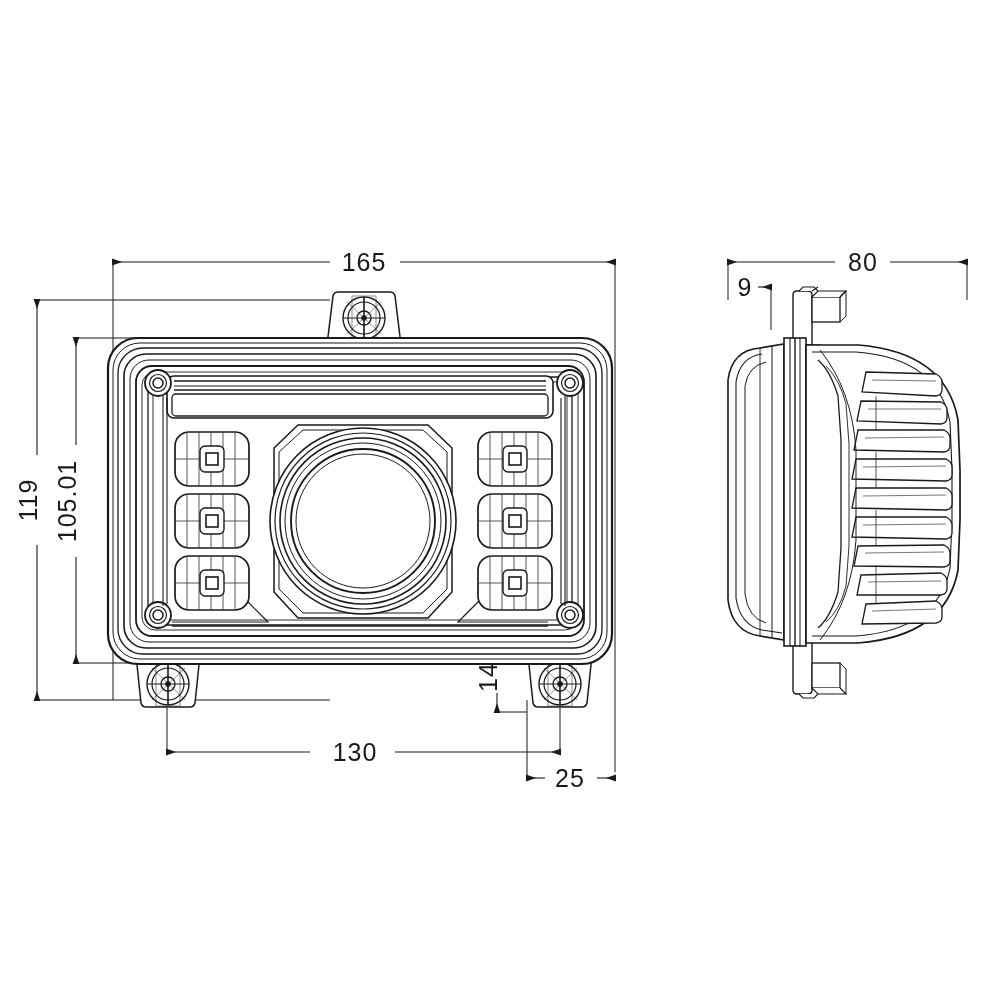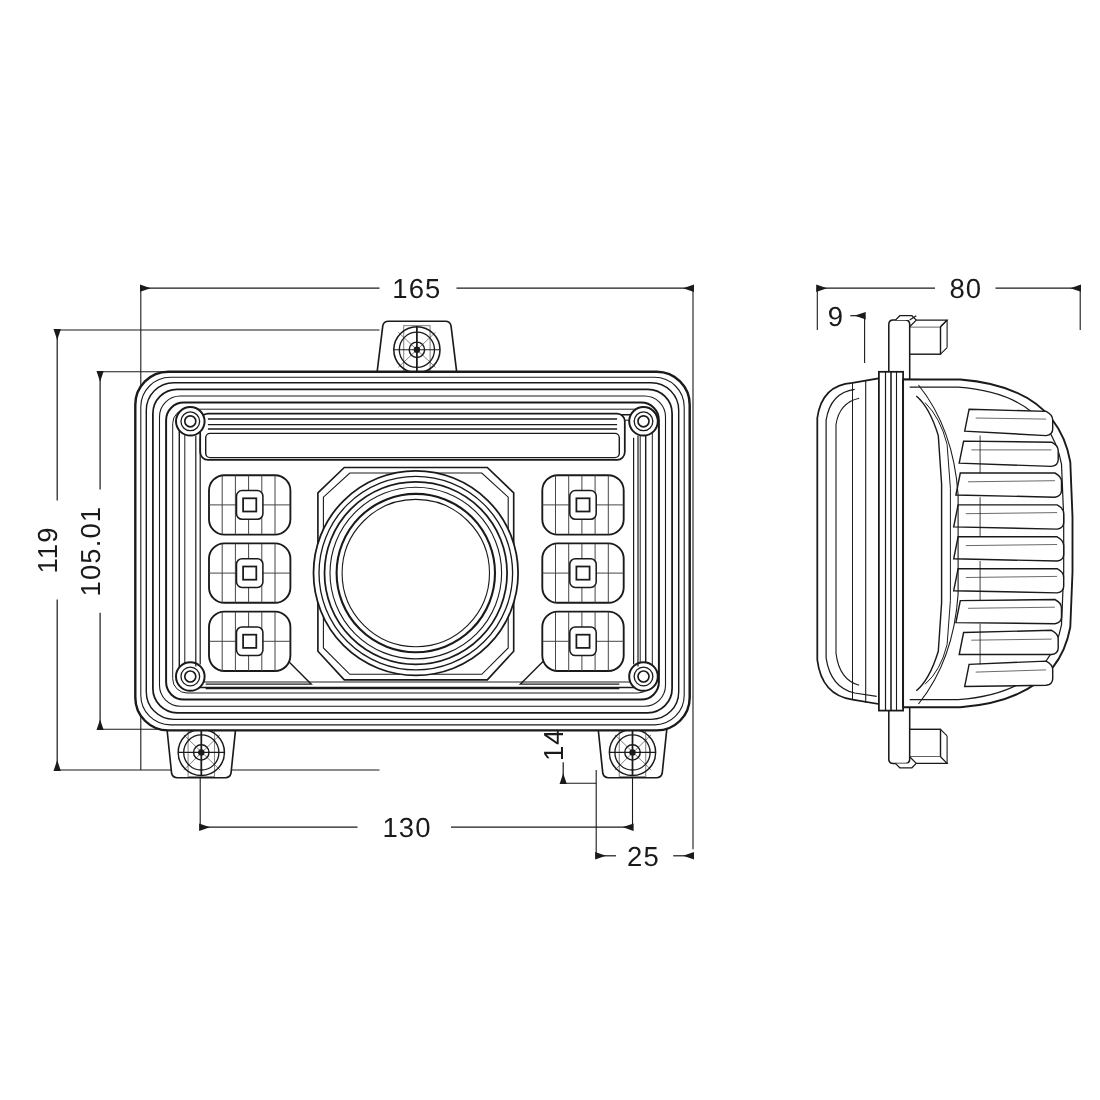--- a/index.html
+++ b/index.html
@@ -10,21 +10,21 @@
   }
   body {
     width: 1000px;
     height: 1000px;
     font-family: "Liberation Sans", sans-serif;
     overflow: hidden;
     position: relative;
   }
   #drawing-root {
     position: absolute;
-    left: 15px; top: 0;
+    left: 0; top: 0;
     width: 796px;
     height: 1000px;
   }
   svg.cad {
     display: block;
     width: 1000px;
     height: 1000px;
   }
   .dim-text {
     font-family: "Liberation Sans", sans-serif;

